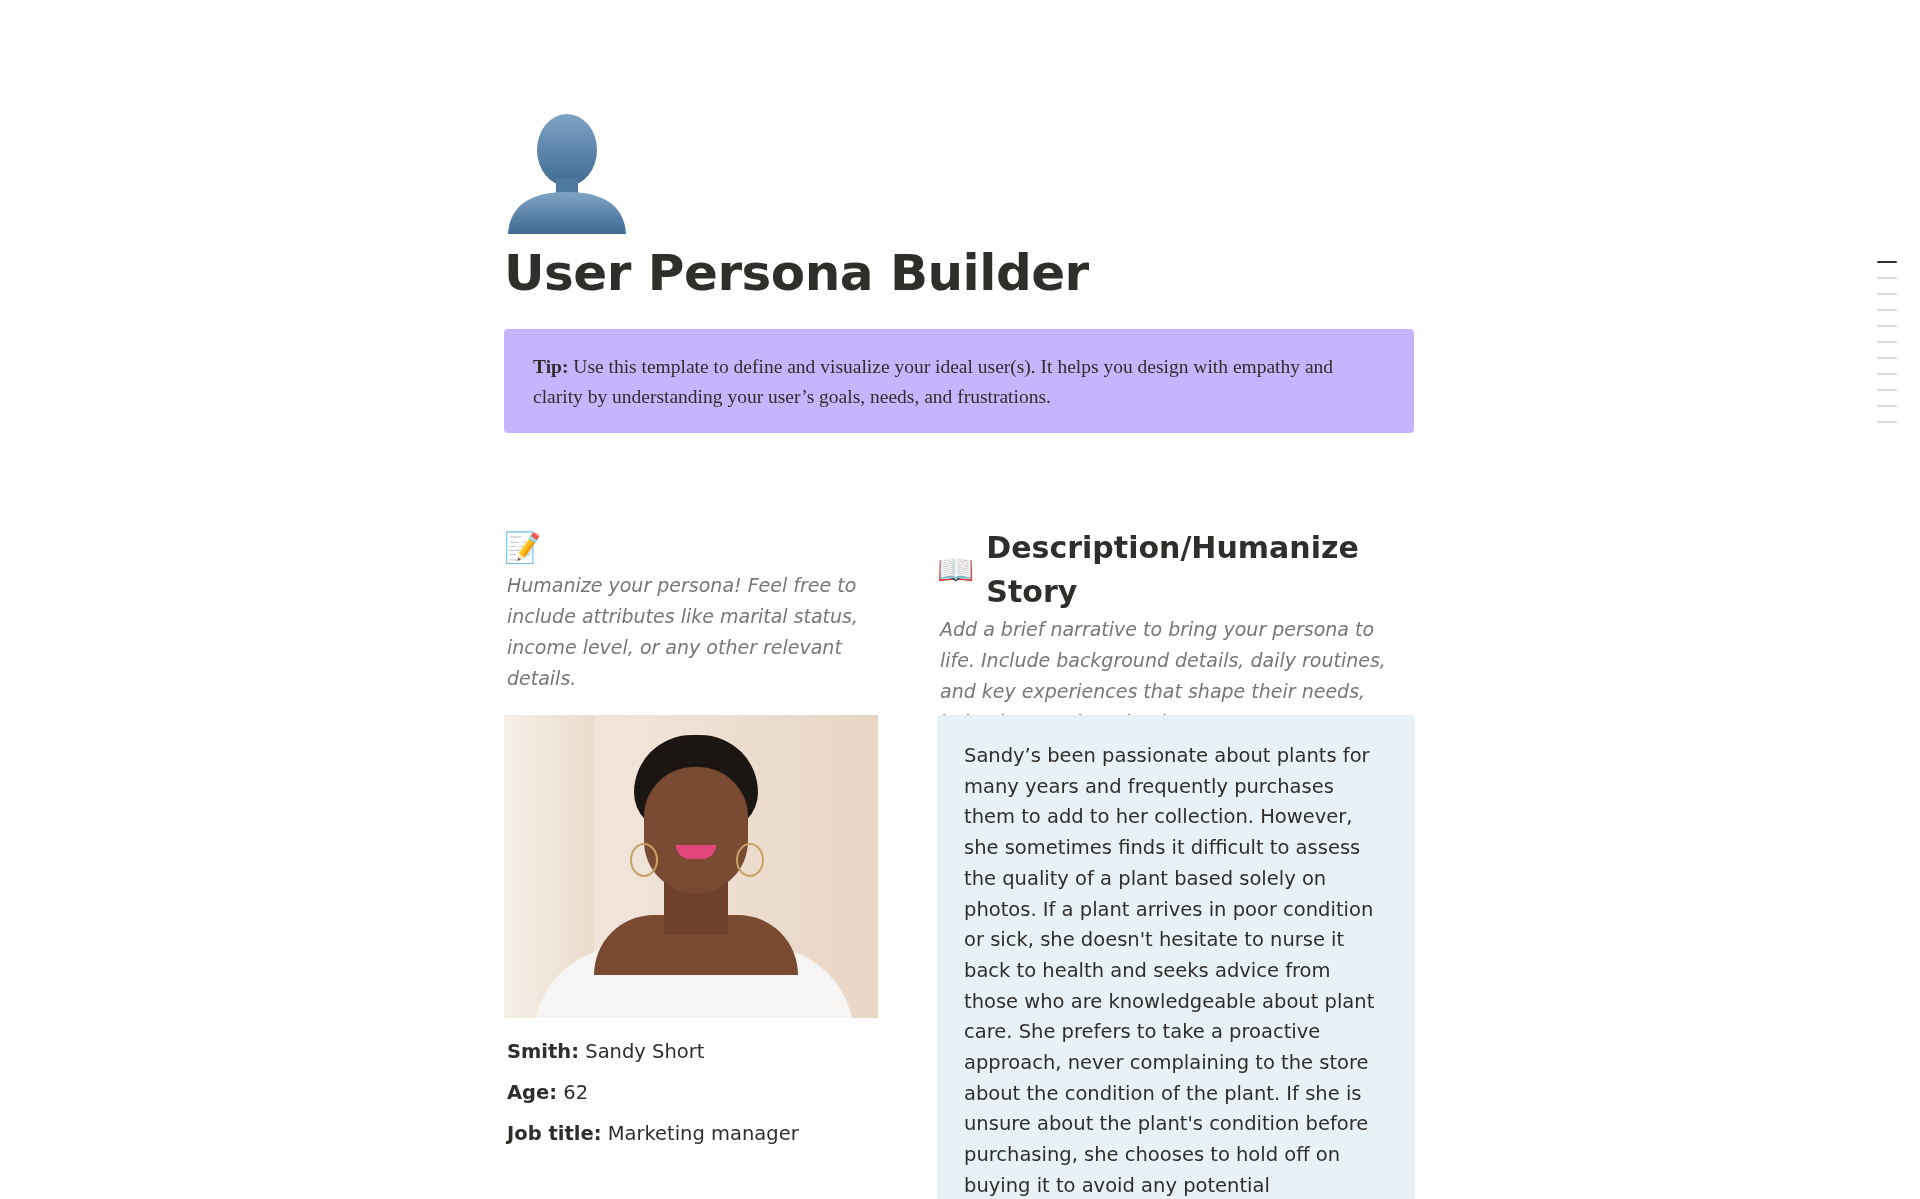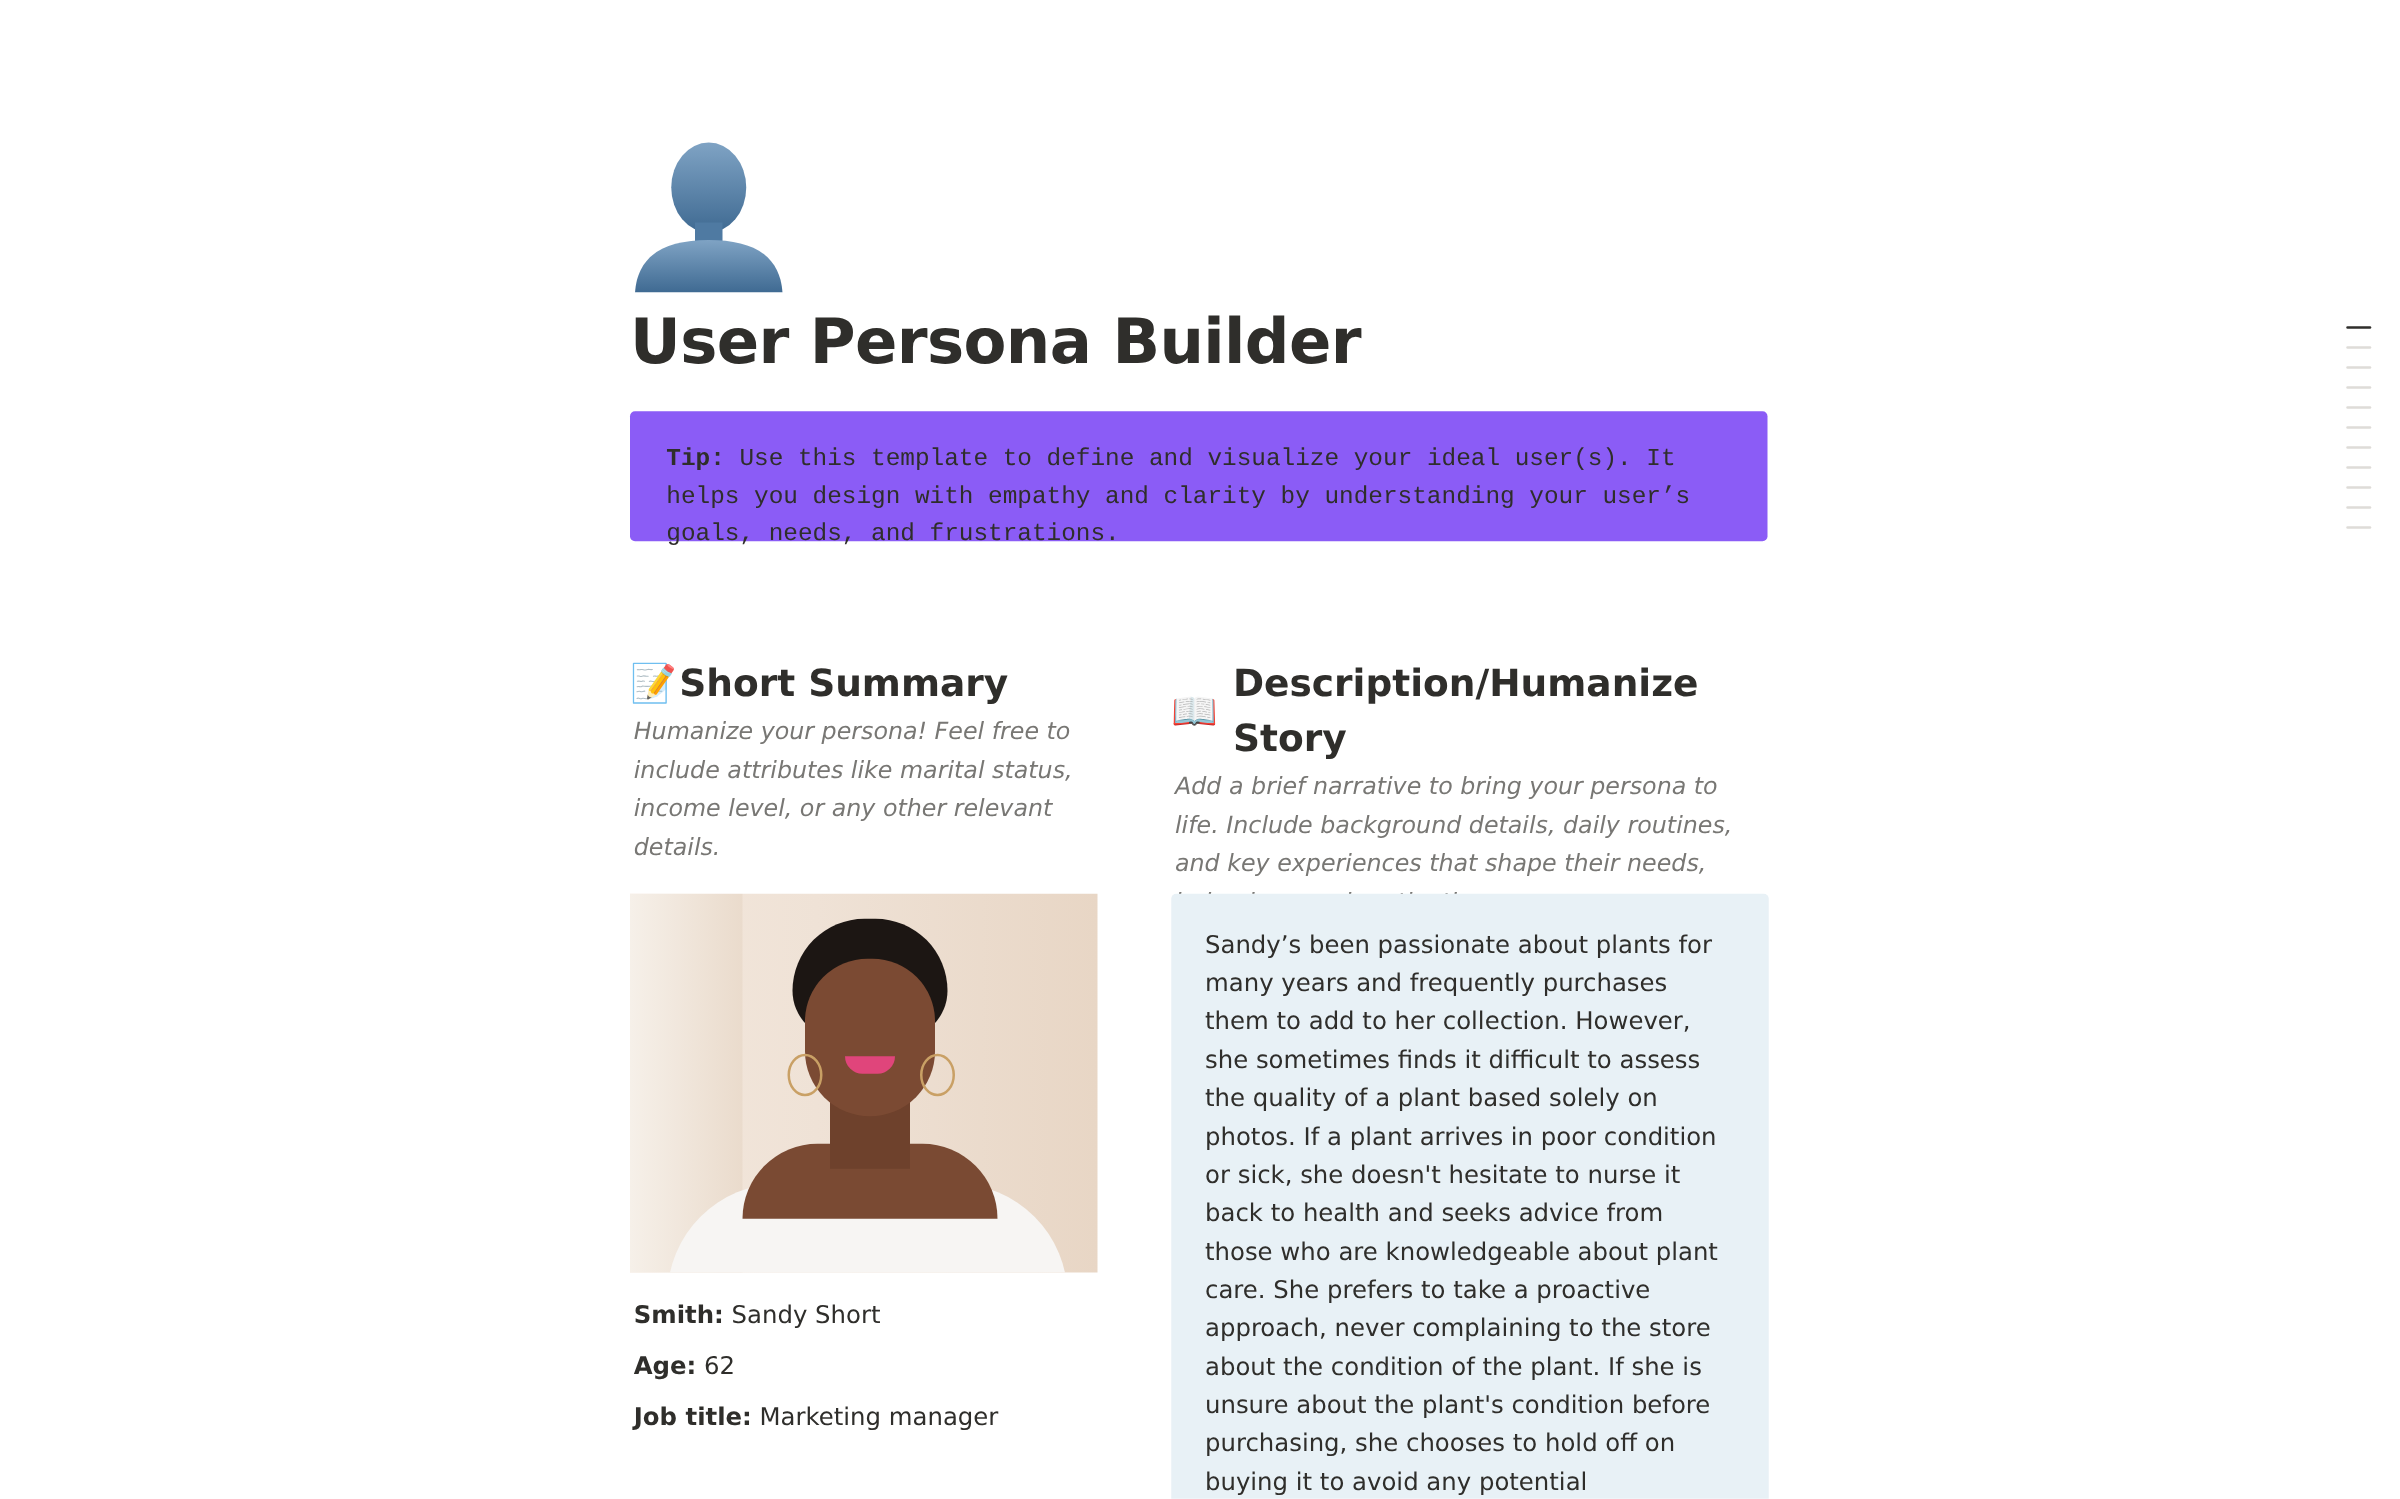--- a/index.html
+++ b/index.html
@@ -17,24 +17,24 @@
   }
   .page-title {
     position: absolute; left: 504px; top: 238px;
     font-size: 50px; font-weight: 700; color: #2f2e2b;
     letter-spacing: -0.5px; line-height: 70px;
     font-family: "DejaVu Sans", sans-serif;
   }
   .callout {
     position: absolute; left: 504px; top: 329px;
     width: 910px; height: 104px;
-    background: #8b5cf6; border-radius: 4px;
+    background: #c4b5fd; border-radius: 4px;
     padding: 23px 29px;
     font-size: 19.5px; line-height: 30px; color: #2f2e2b;
-    font-family: Liberation Mono, monospace;
+    font-family: Liberation Serif, serif;
   }
   .callout b { font-weight: 700; }
 
   .col { position: absolute; top: 526px; }
   .col-left { left: 504px; width: 374px; }
   .col-right { left: 937px; width: 478px; }
 
   .section-heading {
     font-size: 30px; font-weight: 700; color: #2f2e2b;
     line-height: 44px; display: flex; align-items: center;
@@ -137,21 +137,20 @@
 
   <h1 class="page-title">User Persona Builder</h1>
 
   <div class="callout">
     <b>Tip:</b><span> Use this template to define and visualize your ideal user(s). It helps you design with empathy and clarity by understanding your user’s goals, needs, and frustrations.</span>
   </div>
 
   <div class="col col-left">
     <h2 class="section-heading">
       <span class="emoji">📝</span>
-      <span>Short Summary</span>
     </h2>
     <p class="hint">Humanize your persona! Feel free to include attributes like marital status, income level, or any other relevant details.</p>
   </div>
 
   <div class="photo" title="Portrait of Sandy Smith">
     <div class="bg-left"></div>
     <div class="shirt"></div>
     <div class="chest"></div>
     <div class="neck"></div>
     <div class="hair"></div>

